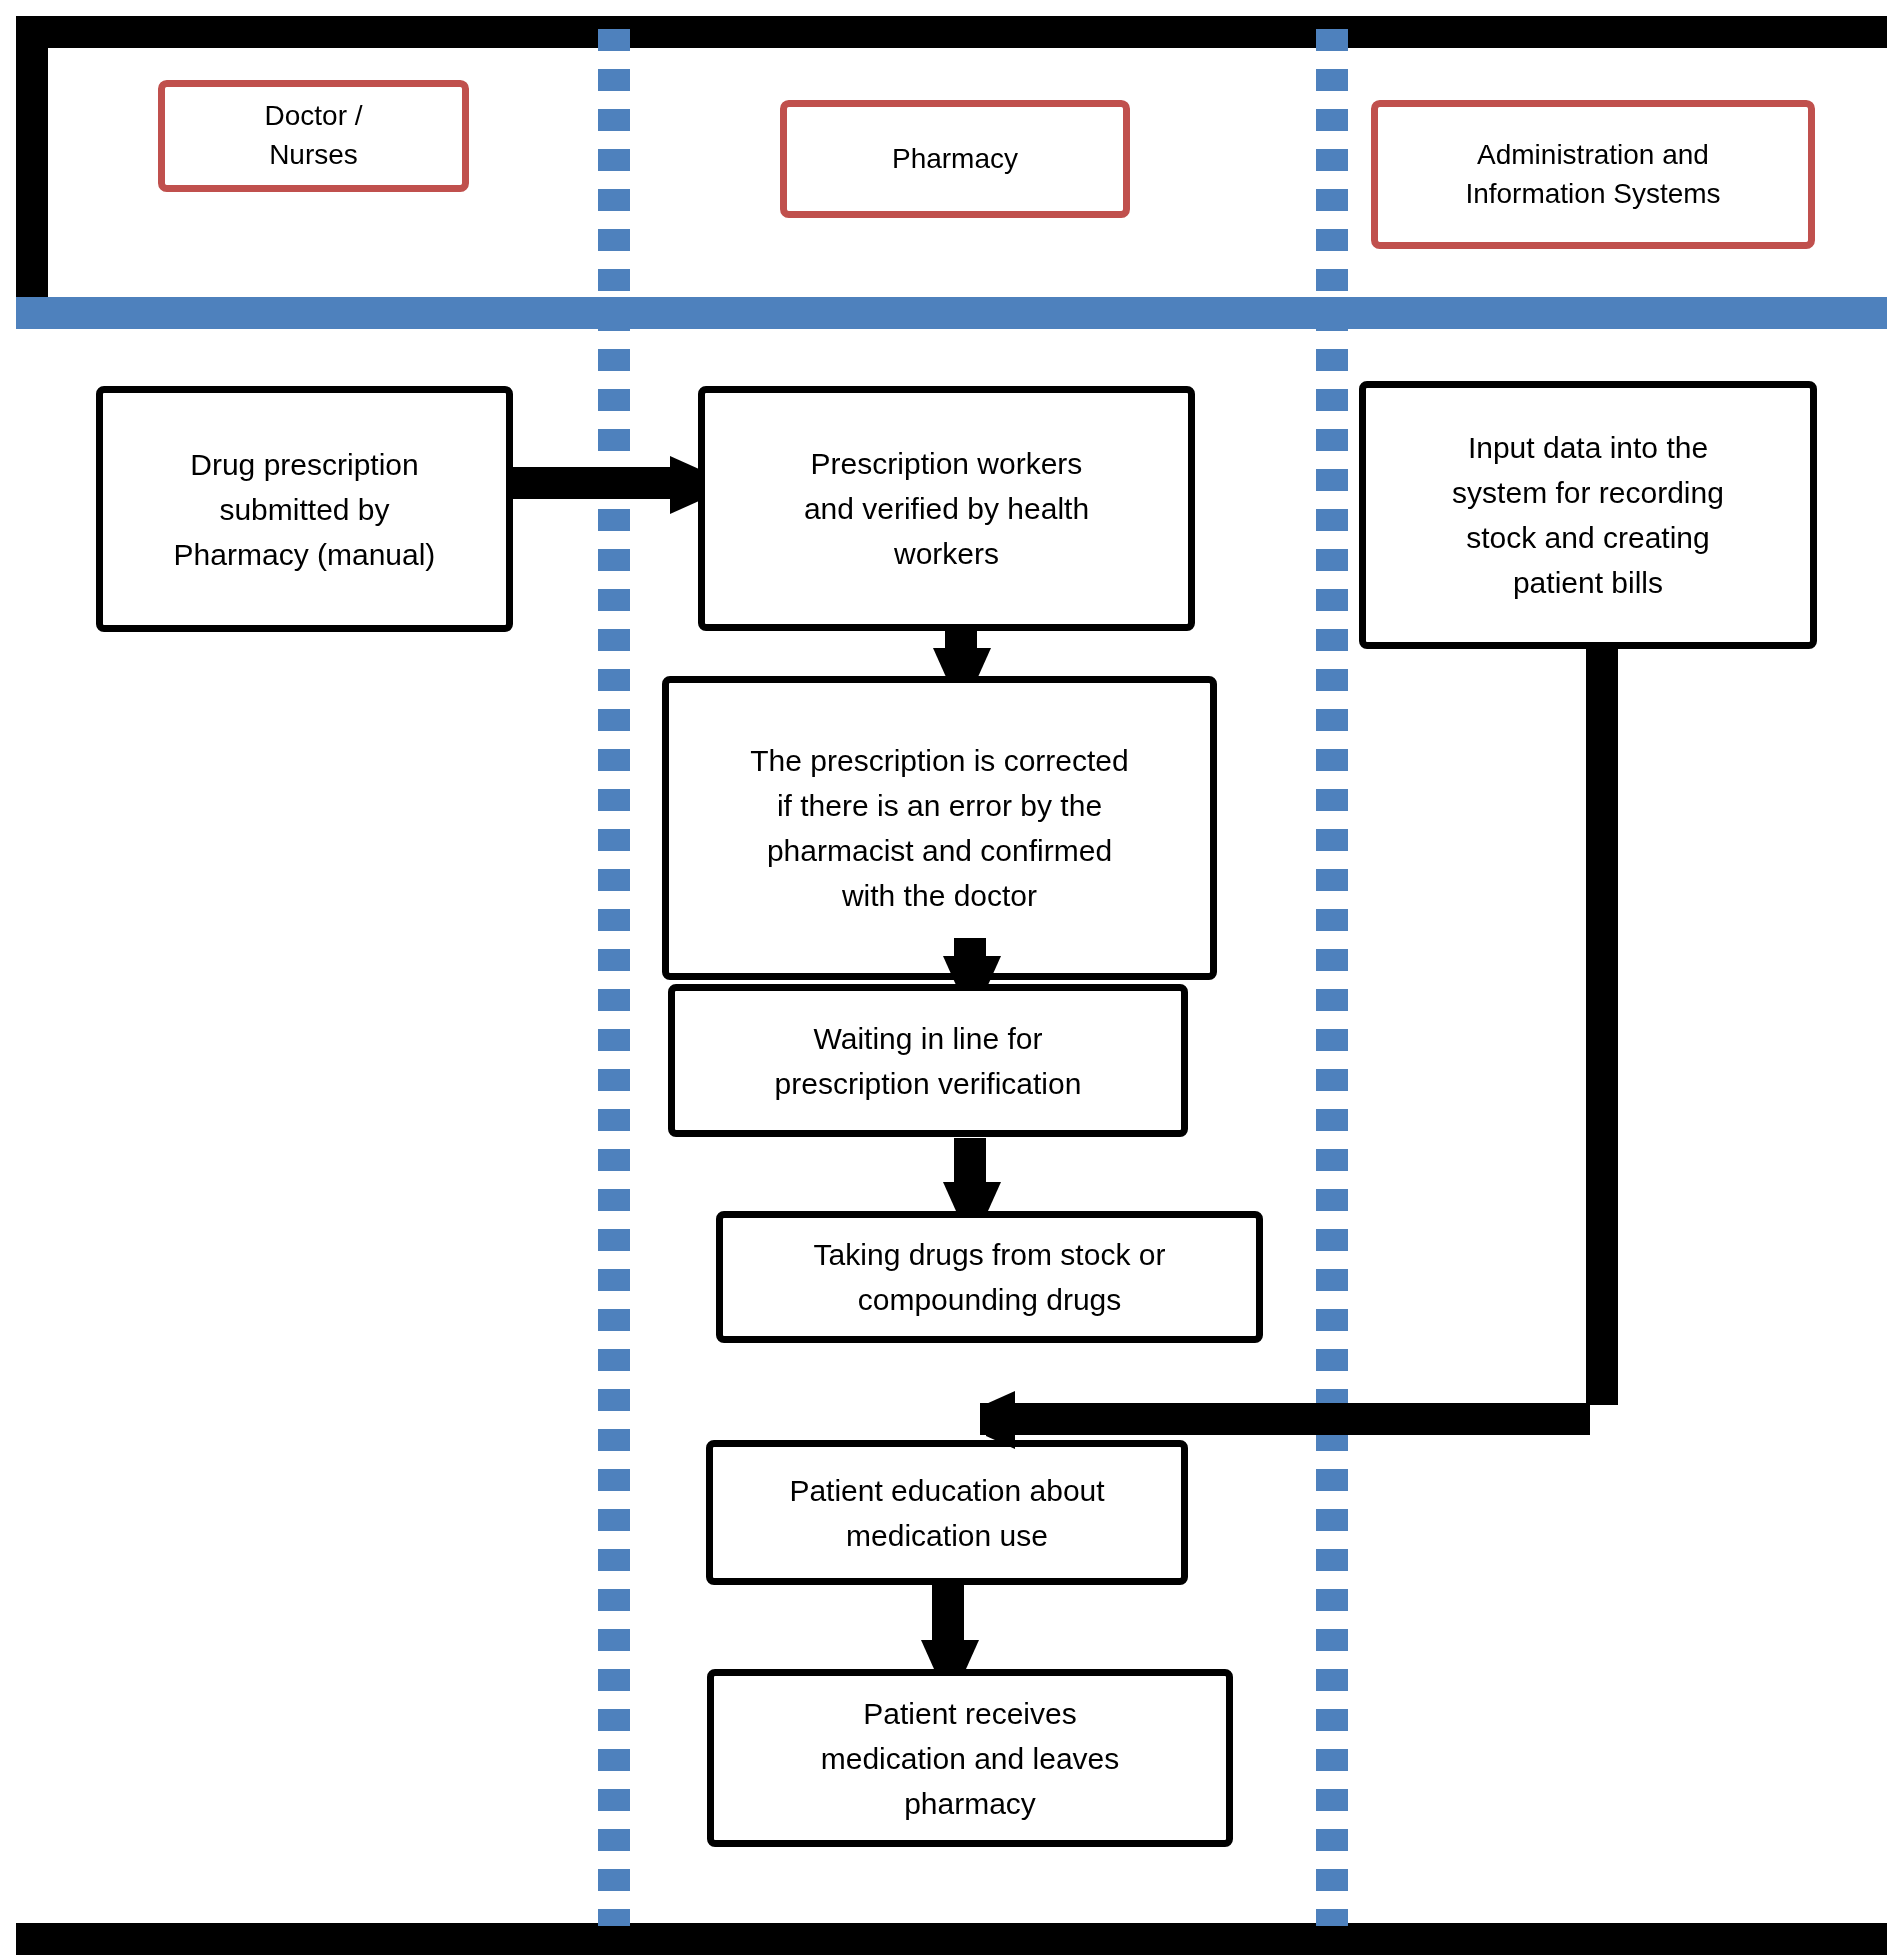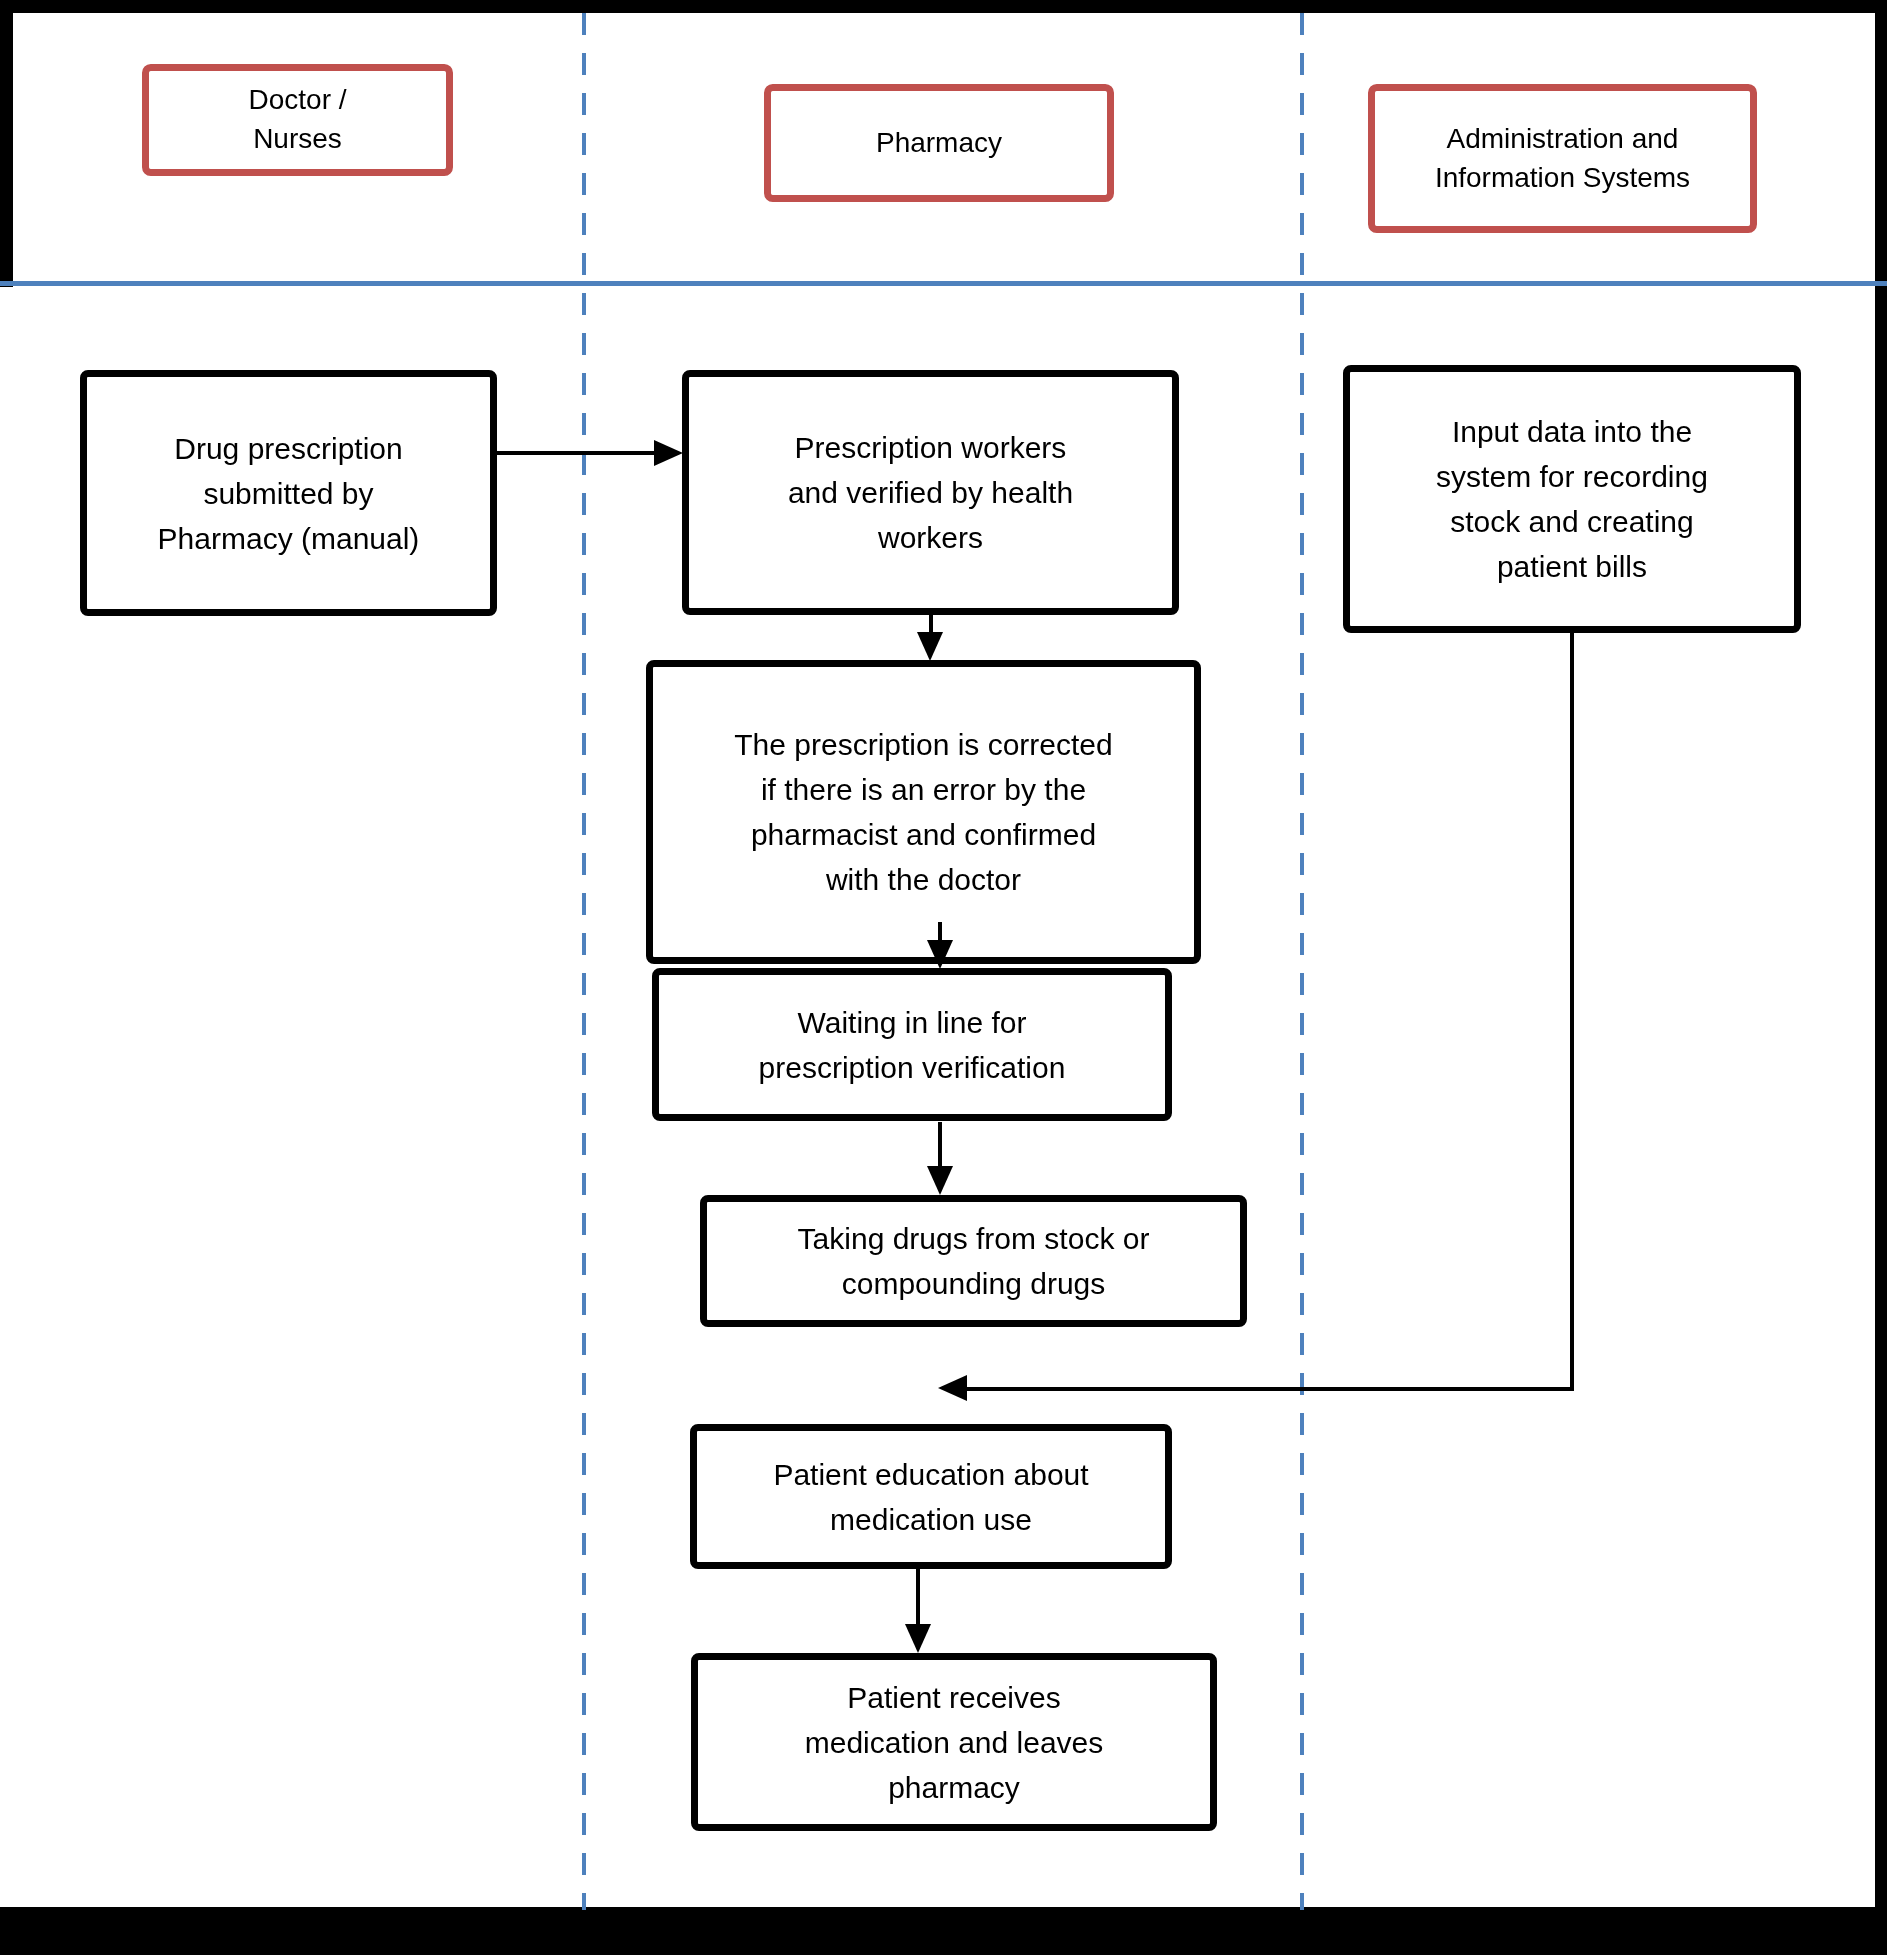--- a/index.html
+++ b/index.html
@@ -3,21 +3,21 @@
 <meta charset="utf-8">
 <style>
   :root{
     --header-border:#C0504D;
     --lane-divider:#4E81BD;
     --box-border:#000000;
     --frame:#000000;
     --bg:#FFFFFF;
     --text:#000000;
   }
-  *{margin:0;padding:0;box-sizing:border-box;}
+  *{margin:0;padding:16px;box-sizing:border-box;}
   html,body{background:var(--bg);}
   body{
     width:1887px;height:1955px;position:relative;overflow:hidden;
     font-family:"Liberation Sans", sans-serif;color:var(--text);
   }
   
   .frame{position:absolute;background:var(--frame);}
   .frame.top{left:0;top:0;width:1887px;height:12.5px;}
   .frame.right{left:1875px;top:0;width:12.5px;height:1955px;}
   .frame.left{left:0;top:0;width:12.5px;height:287px;}
@@ -31,21 +31,21 @@
   #dash1{left:582px;}
   #dash2{left:1300px;}
   
   .hdr{
     position:absolute;border:7.7px solid var(--header-border);border-radius:8.7px;
     background:var(--bg);display:flex;align-items:center;justify-content:center;
     text-align:center;font-size:28px;line-height:1.38;white-space:pre-line;
   }
   #h1{left:142px;top:64px;width:311px;height:112px;}
   #h2{left:764px;top:84px;width:350px;height:118px;}
-  #h3{left:1355px;top:84px;width:389px;height:149px;margin-left:13px;}
+  #h3{left:1355px;top:84px;width:444px;height:149px;}
   
   .box{
     position:absolute;border:7.2px solid var(--box-border);border-radius:8px;
     background:var(--bg);display:flex;align-items:center;justify-content:center;
     text-align:center;font-size:30px;line-height:1.5;white-space:pre-line;
     padding:4.8px 19px;
   }
   #b1{left:80px;top:370px;width:417px;height:246px;}
   #b2{left:682px;top:370px;width:497px;height:245px;}
   #b3{left:646px;top:660px;width:555px;height:304px;}

